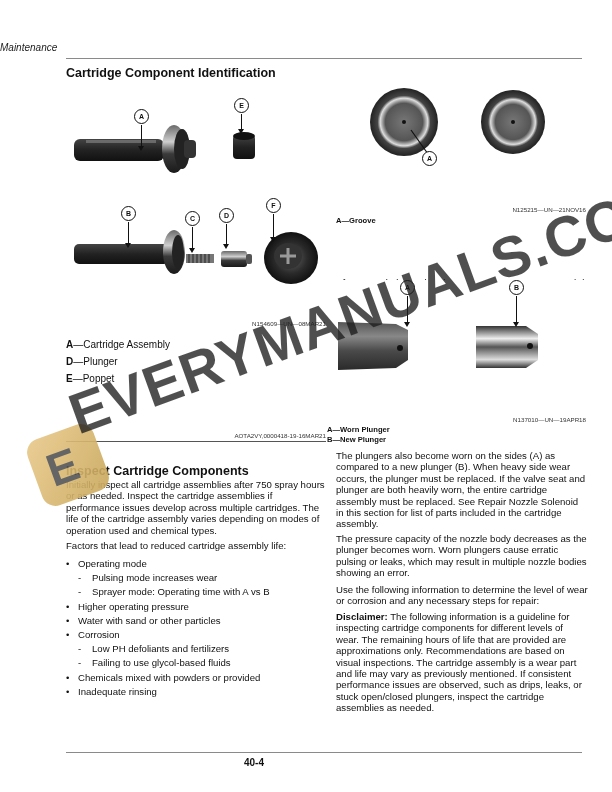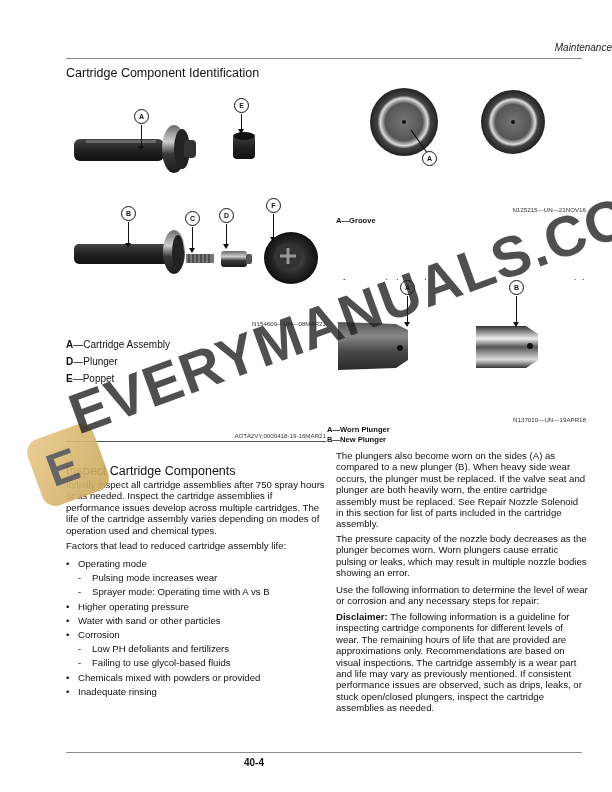--- a/index.html
+++ b/index.html
@@ -1,20 +1,20 @@
 <!DOCTYPE html>
 <html><head>
 <meta charset="utf-8">
 <style>
   html,body{margin:0;padding:0;background:#fff;}
   body{width:612px;height:792px;position:relative;overflow:hidden;font-family:"Liberation Sans",sans-serif;color:#111;}
   .abs{position:absolute;}
-  .hdr{left:0;width:612px;top:42px;text-align:right;font-size:10px;font-style:italic;color:#222;}
+  .hdr{left:0;width:612px;top:42px;text-align:left;font-size:10px;font-style:italic;color:#222;}
   .hr{height:1px;background:#8a8a8a;}
-  .h1{font-size:12.5px;font-weight:normal;}
+  .h1{font-size:12.5px;font-weight:bold;}
   .fig{background:#fff;}
   .fignum{font-size:6.2px;color:#333;text-align:right;}
   .legend-item{font-size:10px;line-height:17px;}
   .legend-item b{font-weight:bold;}
   .p{font-size:9.6px;line-height:11.4px;text-align:left;}
   .bul{font-size:9.6px;line-height:14.2px;}
   .bul .row{position:relative;padding-left:12px;}
   .bul .row.sub{padding-left:26px;}
   .bul .row .m{position:absolute;left:0;}
   .bul .row.sub .m{left:12px;}

